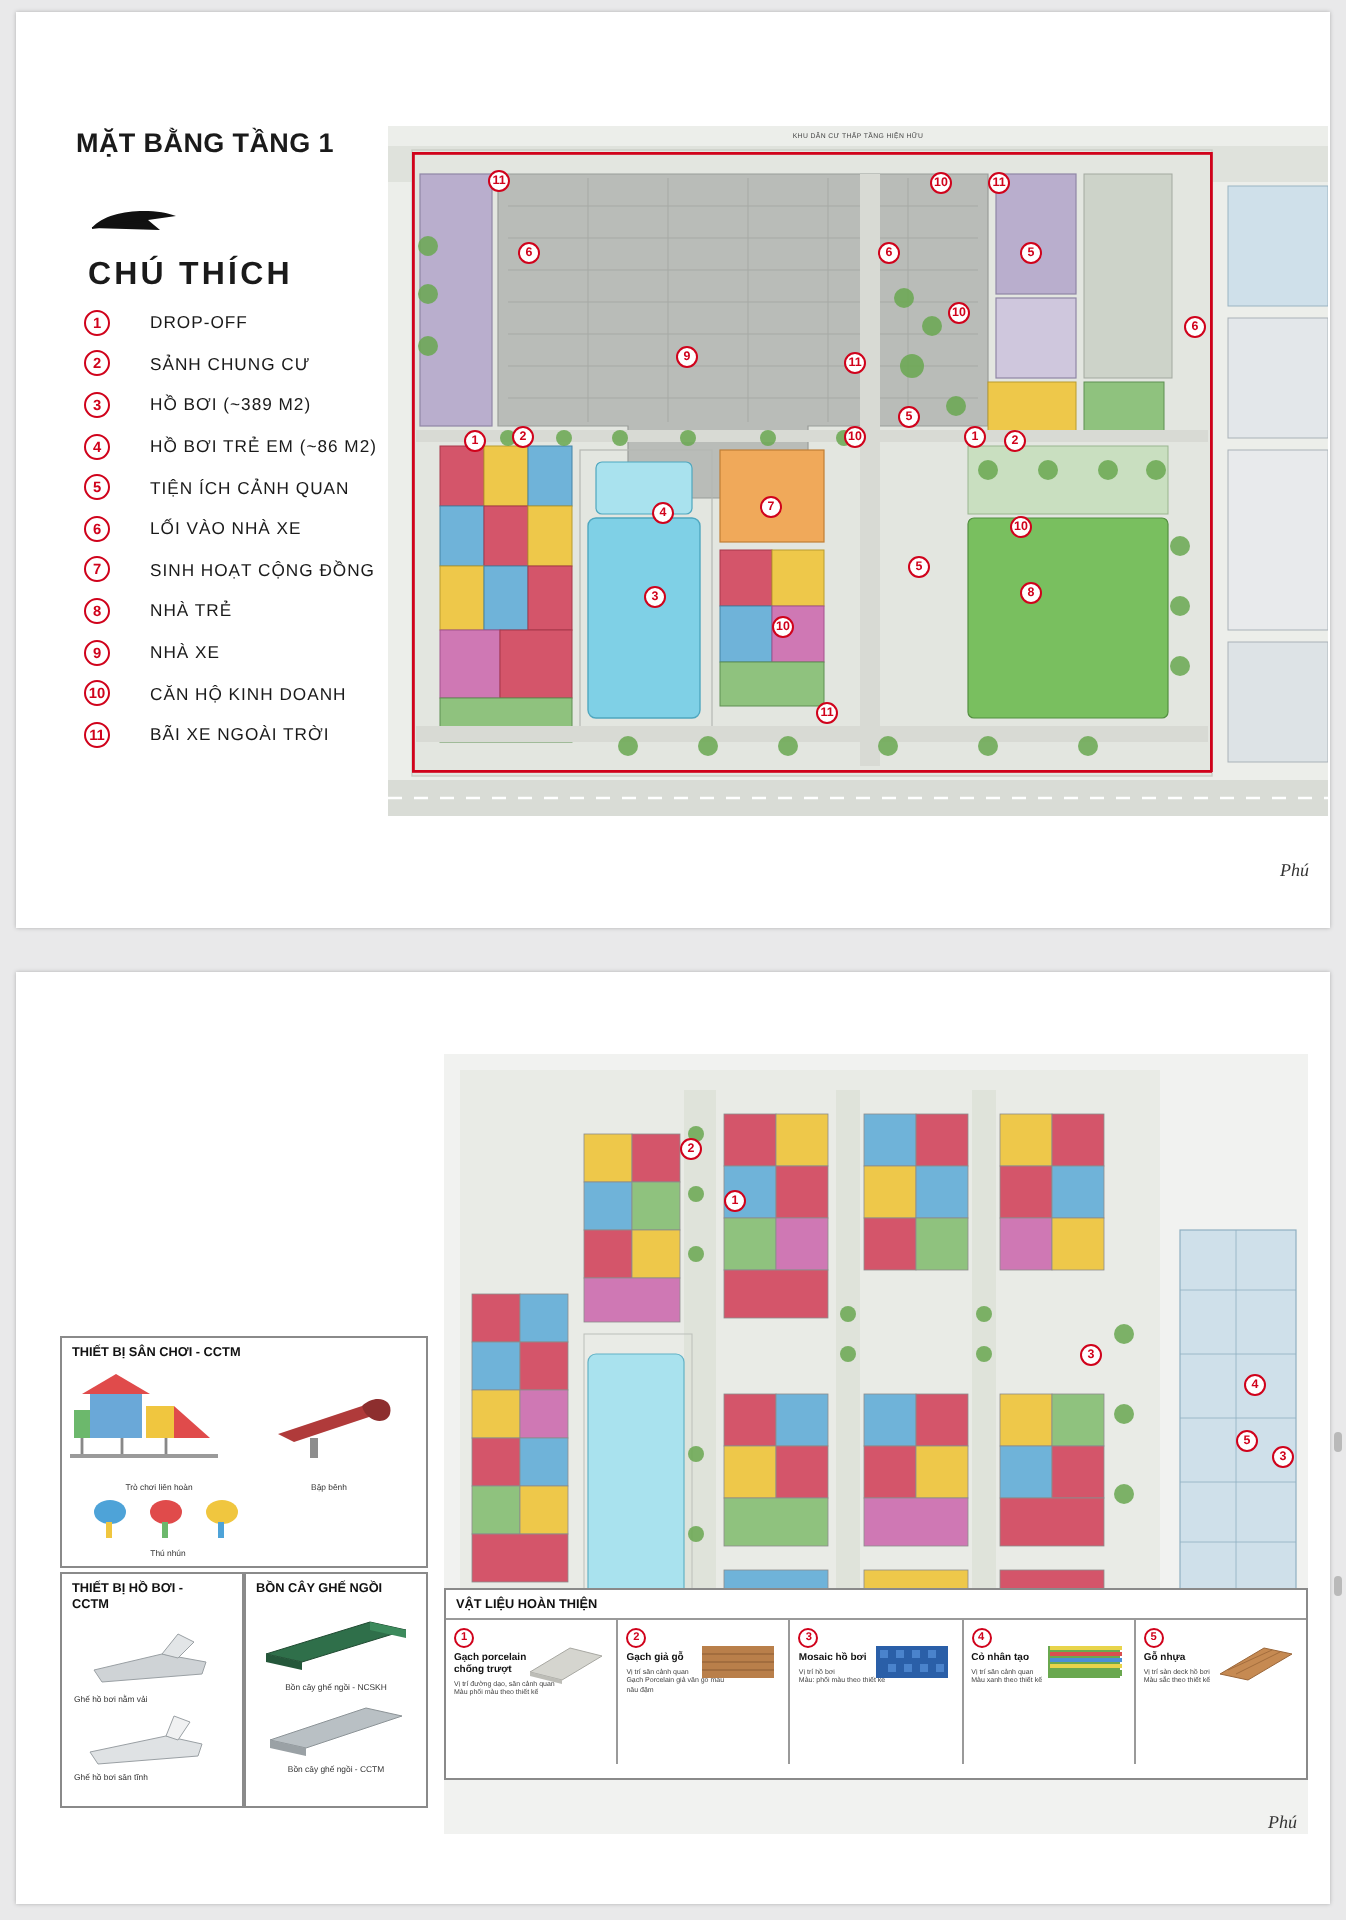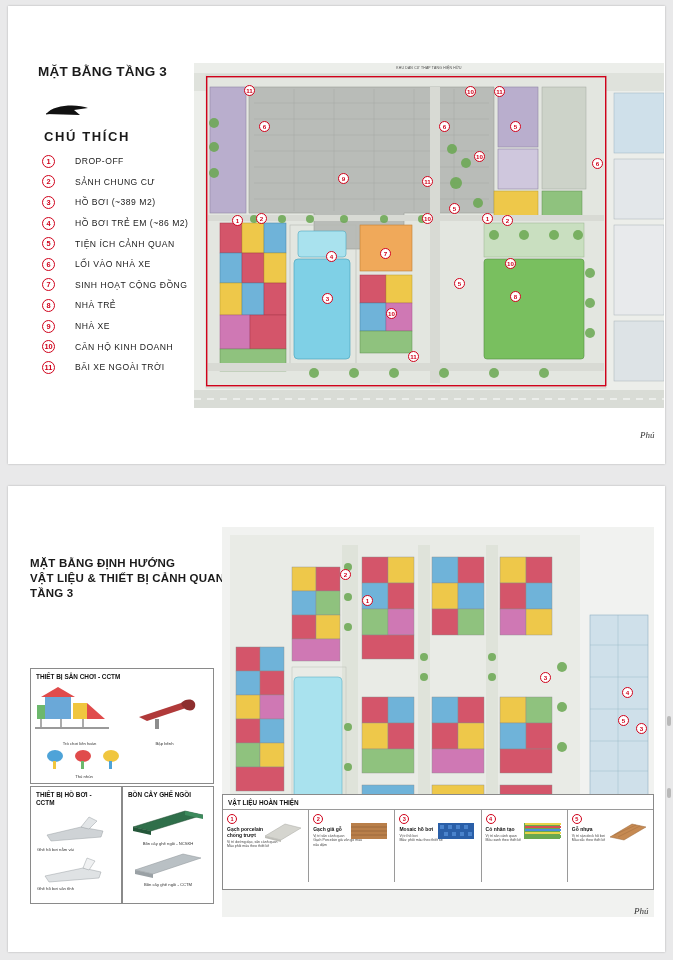--- a/index.html
+++ b/index.html
@@ -30,21 +30,21 @@
     color: #1a1a1a;
     letter-spacing: .2px;
   }
   #title-1 { left: 30px; top: 58px; font-size: 13.5px; }
   #title-2 { left: 30px; top: 556px; font-size: 11.5px; line-height: 15px; white-space: pre-line; }
 
   
   .legend-head {
     position: absolute;
     left: 36px; top: 123px;
-    font-size: 13px; font-weight: bold; letter-spacing: 1.6px;
+    font-size: 16px; font-weight: bold; letter-spacing: 1.6px;
     color: #1a1a1a;
   }
   .legend-arrow {
     position: absolute; left: 36px; top: 96px; width: 46px; height: 18px;
   }
   .legend-list {
     position: absolute; left: 34px; top: 145px; width: 170px;
   }
   .legend-item {
     display: flex; align-items: center;
@@ -130,21 +130,21 @@
     position: absolute; right: 2px; background: #b9b9b9; border-radius: 2px;
   }
 </style>
 </head>
 <body>
 
 <div class="page">
 
   <div class="sheet" id="sheet-1">
 
-    <div class="sheet-title" id="title-1">MẶT BẰNG TẦNG 3</div>
+    <div class="sheet-title" id="title-1">MẶT BẰNG TẦNG 1</div>
 
     <div class="legend-arrow">
       <svg width="46" height="18" viewBox="0 0 46 18">
         <path d="M2 12 C10 2, 34 2, 44 6 L30 8 L36 13 Z" fill="#111"></path>
         <path d="M2 12 L30 8" stroke="#111" stroke-width="1" fill="none"></path>
       </svg>
     </div>
 
     <div class="legend-head">CHÚ THÍCH</div>
 
@@ -332,23 +332,20 @@
         <div class="marker" style="left:192px;top:245px">10</div>
         <div class="marker" style="left:214px;top:288px">11</div>
       </div>
     </div>
 
     <div class="signature" style="left:632px; top:424px;">Phú</div>
   </div>
 
   <div class="sheet" id="sheet-2"></div>
 
-  <div class="sheet-title" id="title-2">MẶT BẰNG ĐỊNH HƯỚNG
-VẬT LIỆU &amp; THIẾT BỊ CẢNH QUAN
-TẦNG 3</div>
 
   <div id="plan-2">
     <svg width="432" height="390" viewBox="0 0 432 390">
       <rect x="0" y="0" width="432" height="390" fill="#f1f2f0"></rect>
       <rect x="8" y="8" width="350" height="300" fill="#e9ebe6"></rect>
 
       <g stroke="#8c8c8c" stroke-width="0.4">
         <rect x="14" y="120" width="24" height="24" fill="#d4556a"></rect>
         <rect x="38" y="120" width="24" height="24" fill="#6fb3d9"></rect>
         <rect x="14" y="144" width="24" height="24" fill="#6fb3d9"></rect>

